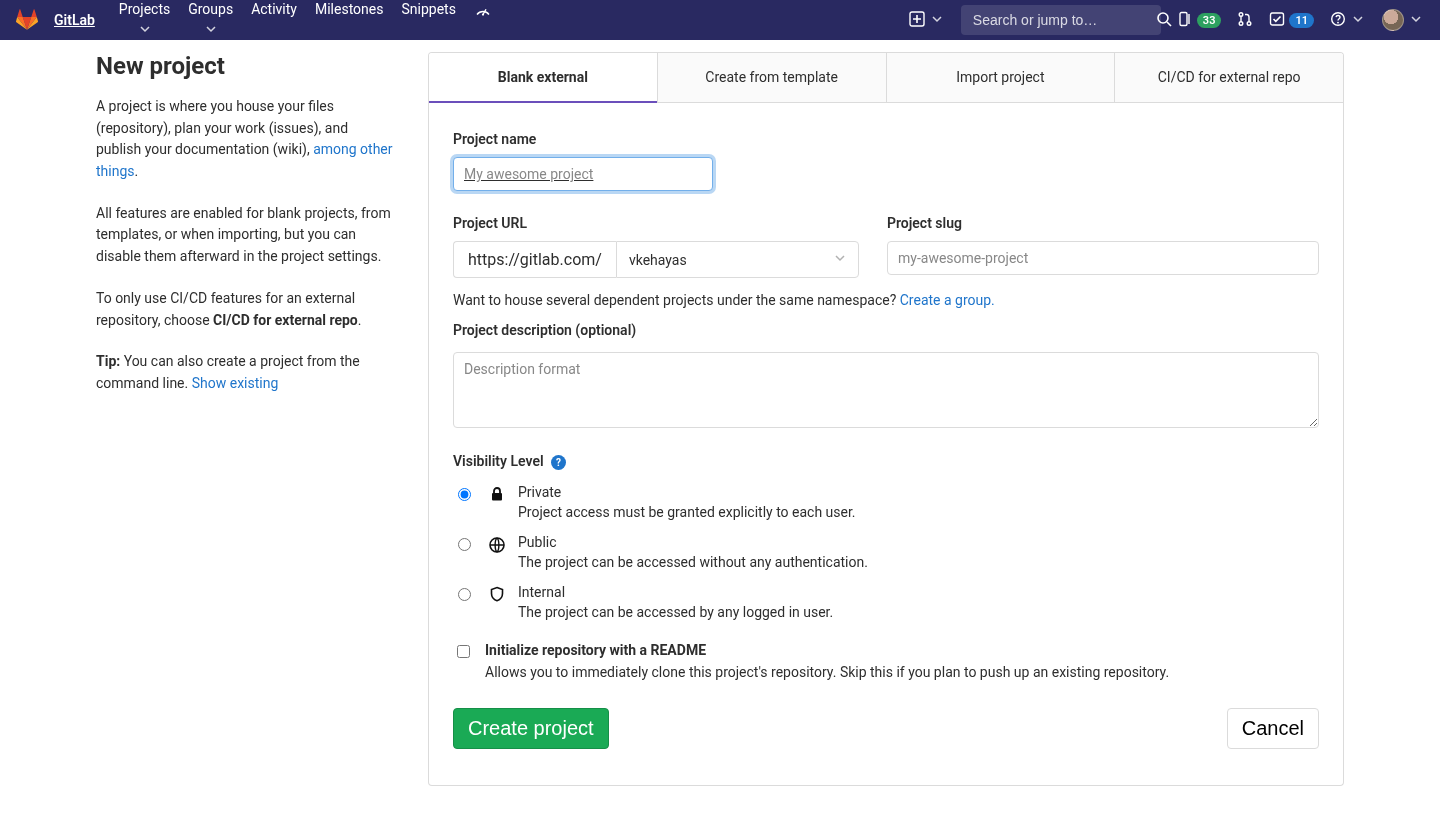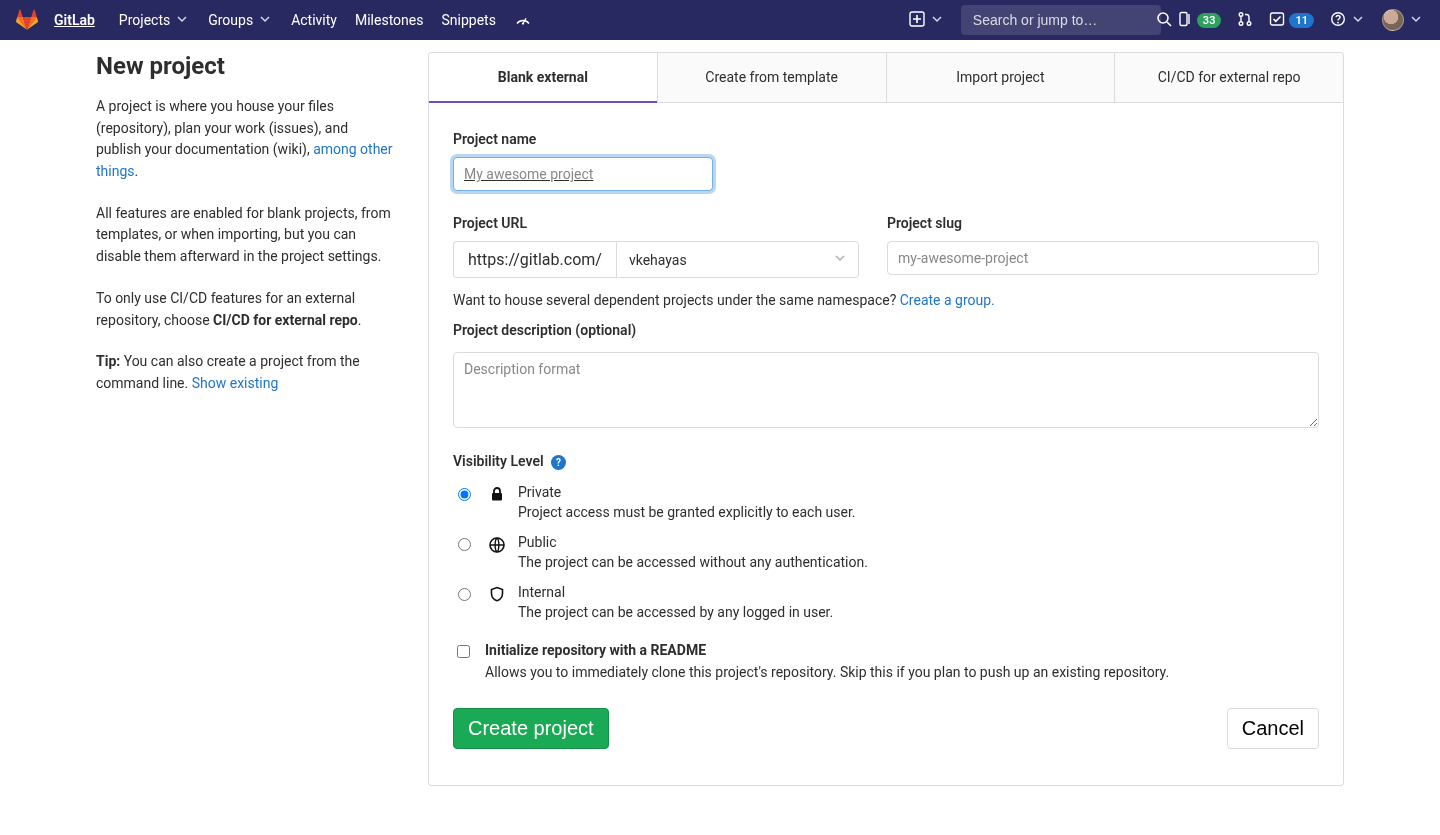--- a/index.html
+++ b/index.html
@@ -27,21 +27,21 @@
   .topnav {
     display: flex; align-items: center;
     background: var(--gl-purple);
     height: 40px;
     padding: 0 16px;
     color: #fff;
   }
   .topnav .brand { display:flex; align-items:center; gap:16px; font-weight:600;text-decoration:underline; }
   .topnav .brand svg { display:block; }
   .topnav .navlinks { display:flex; gap:18px; margin-left:24px; }
-  .topnav .navlinks .navlink { display:flex; align-items:center; gap:4px; color:#fff; font-size:14px; cursor:pointer; }
+  .topnav .navlinks .navlink { display:flex; align-items:center; gap:4px; color:#fff; font-size:14px; cursor:pointer;flex-direction:column; }
   .topnav .spacer { flex:1; }
   .topnav .right { display:flex; align-items:center; gap:16px; }
   .searchbox {
     display:flex; align-items:center;
     background: rgba(255,255,255,0.12);
     border-radius:4px; padding:0 10px; height:30px; width:200px;
   }
   .searchbox input {
     flex:1; background:transparent; border:none; outline:none; color:#fff; font-size:14px;
   }

